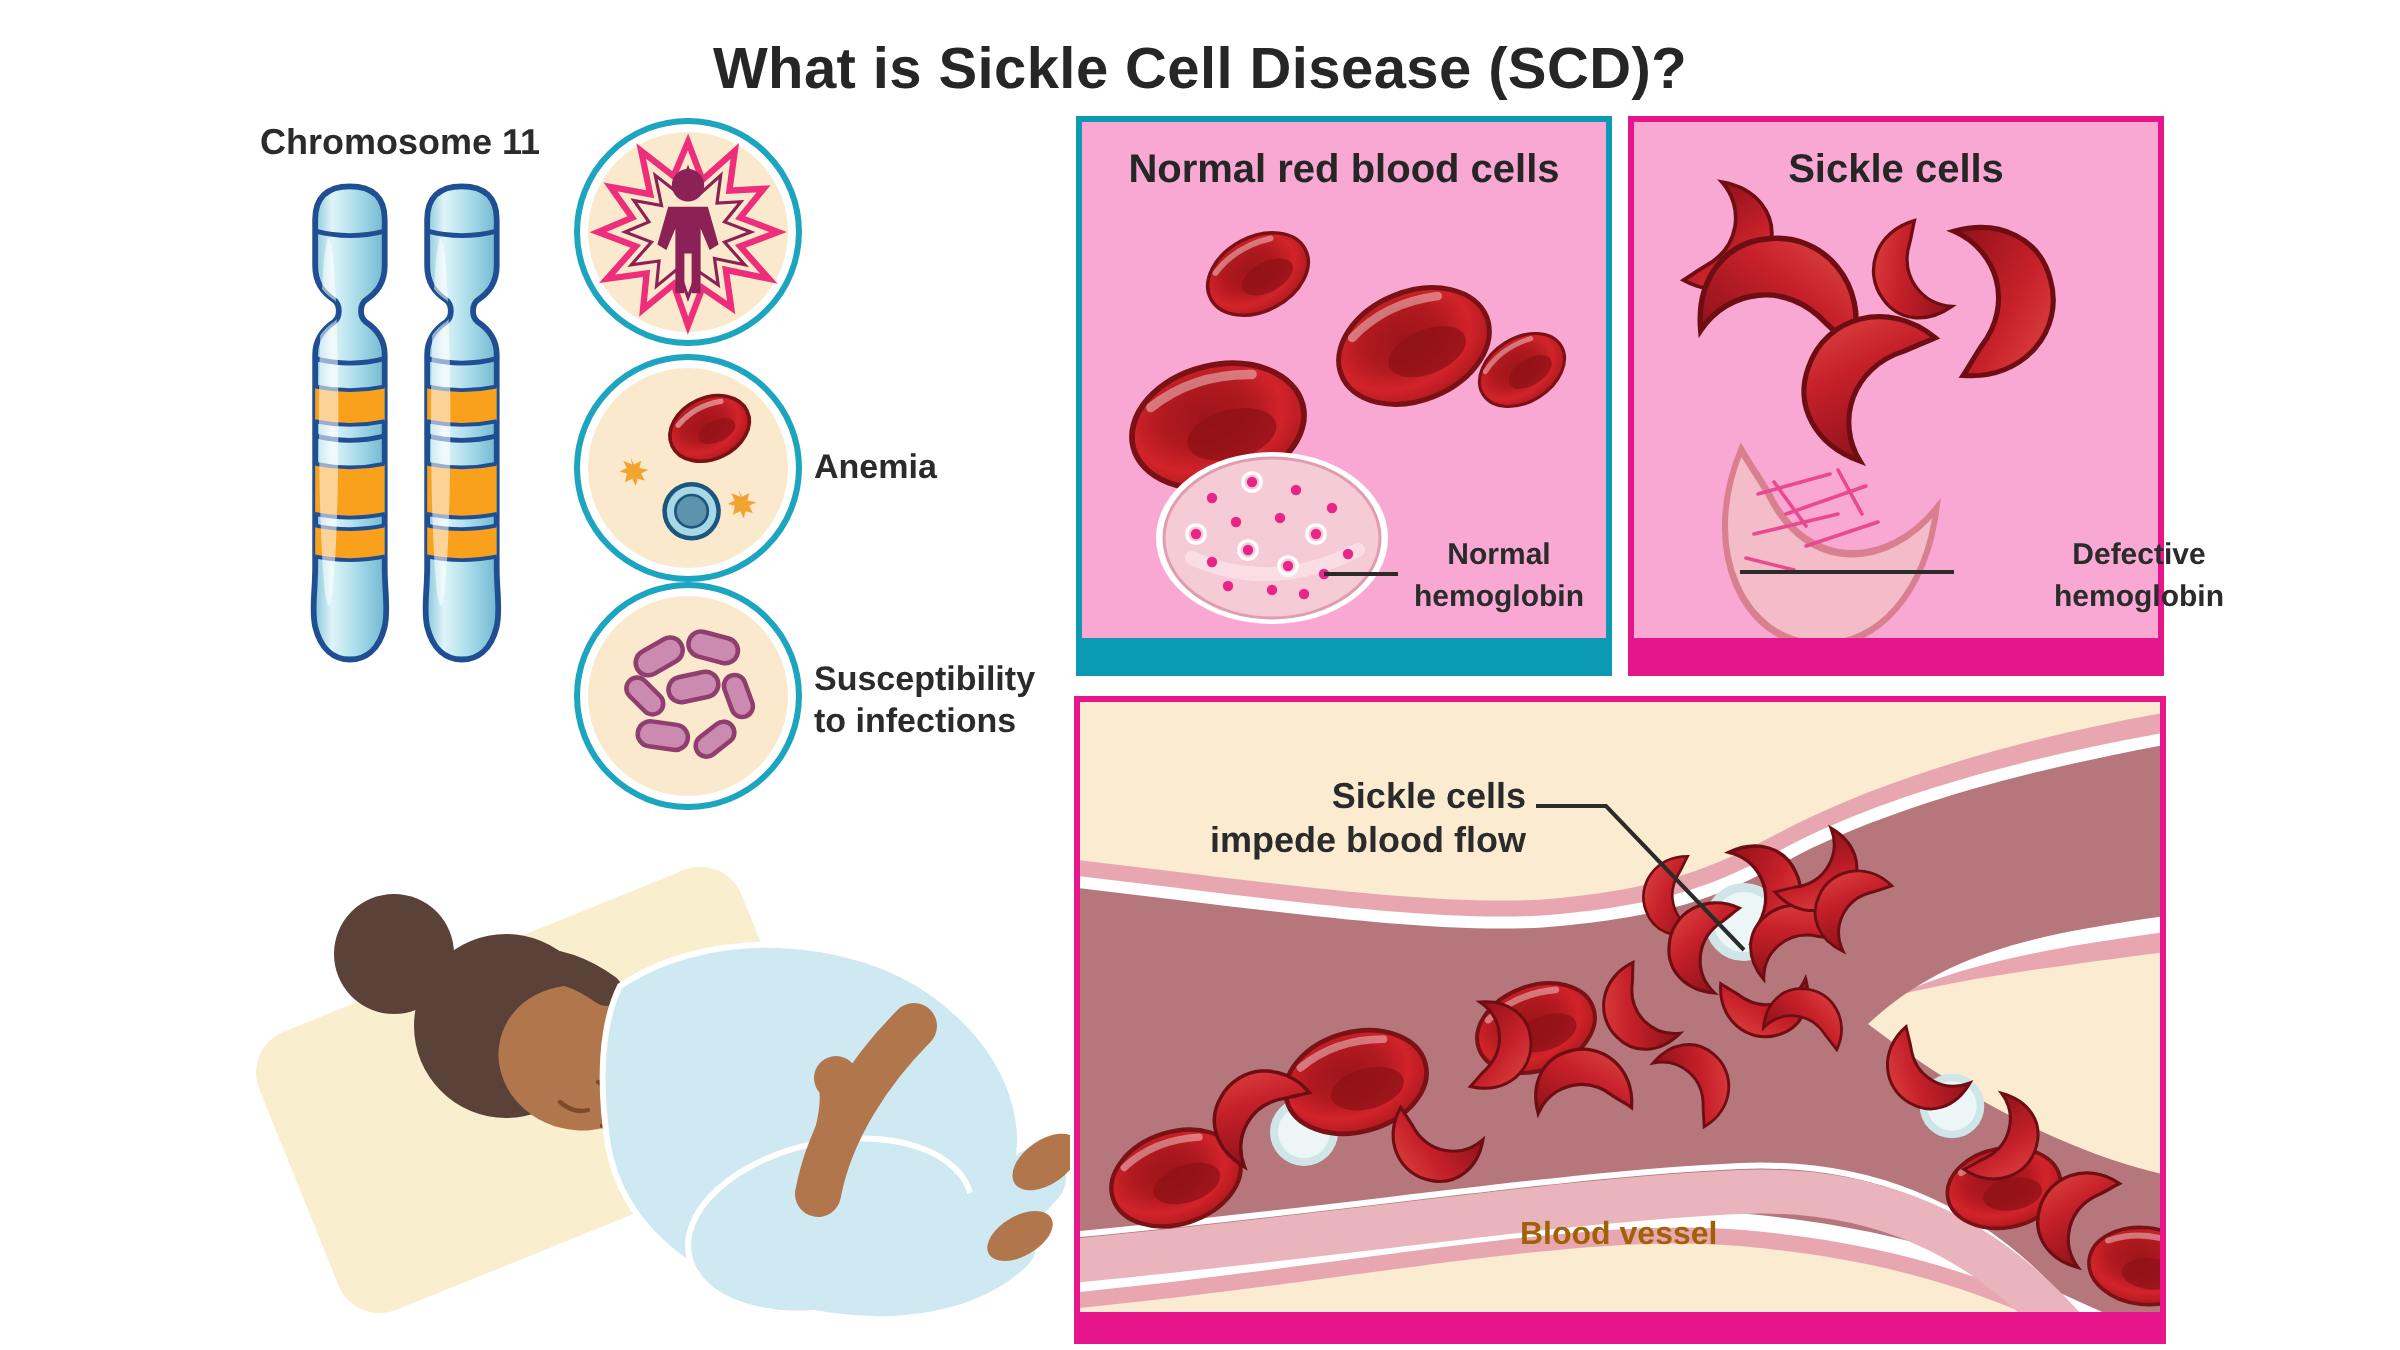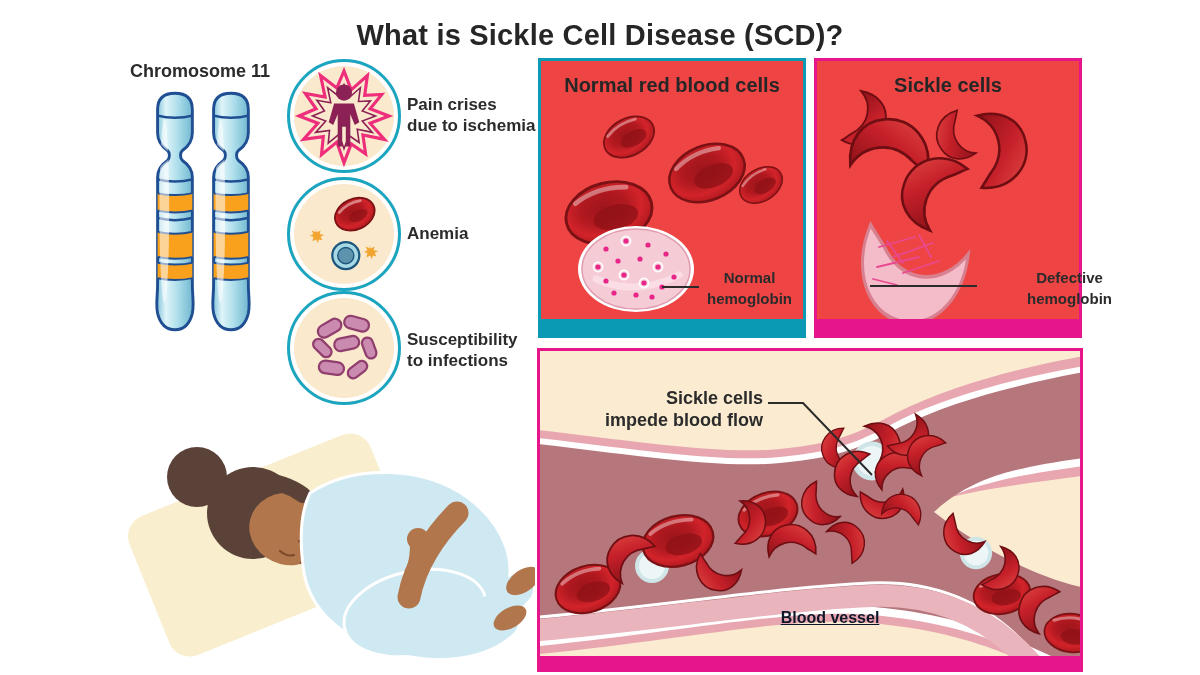--- a/index.html
+++ b/index.html
@@ -17,34 +17,34 @@
     font-size:18px; font-weight:bold; }
   .gene-caption { left:88px; top:330px; width:224px; text-align:center;
     font-size:17px; font-weight:bold; line-height:19px; }
 
   .comp-circle { width:108px; height:108px; border-radius:50%;
     border:3.5px solid #1ba5c0; background:#fbe9cd;
     box-shadow: inset 0 0 0 4px #ffffff; }
   .comp-circle svg { position:absolute; left:0; top:0; }
   .comp-label { font-size:17px; font-weight:bold; line-height:21px; }
 
-  .panel { position:absolute; box-sizing:border-box; background:#ef4444; }
+  .panel { position:absolute; box-sizing:border-box; background:#f9a8d4; }
   .panel.teal { border:3px solid #0b9ab3; }
   .panel.magenta { border:3px solid #e6158b;padding-left:28px; }
   .panel-bar { position:absolute; left:0; right:0; bottom:0; }
   .panel-bar.teal { background:#0b9ab3; height:16px; }
   .panel-bar.magenta { background:#e6158b; height:16px; }
   .panel-bar.thin { height:13px; }
   .panel-title { position:absolute; left:0; top:13px; width:100%; text-align:center;
     font-size:20px; font-weight:bold; color:#262626; }
   .callout { position:absolute; font-size:15px; font-weight:bold; line-height:21px;text-align:center; }
   .vessel-callout { position:absolute; left:48px; top:36px; width:175px;
     text-align:right; font-size:18px; font-weight:bold; line-height:22px; }
   .vessel-label { position:absolute; left:220px; top:258px; width:140px;
-    text-align:center; font-size:16px; font-weight:bold; color:#0f172a;text-decoration:underline; }
+    font-size:16px; font-weight:bold; color:#a16207; }
   .art { position:absolute; left:0; top:0; }
 </style>
 </head>
 <body>
 
 <div class="stage">
 
   <svg width="0" height="0" style="position:absolute" aria-hidden="true">
     <defs>
       <radialGradient id="rbcGrad" cx="45%" cy="40%" r="65%">
@@ -104,22 +104,20 @@
   </svg>
 
   <div class="abs comp-circle" style="left:287px; top:59px;">
     <svg width="108" height="108" viewBox="-60 -60 120 120">
       <polygon fill="none" stroke="#ee2e7b" stroke-width="3.5" points="50,0 29,8 45,26 21,21 24,42 8,31 0,52 -8,29 -25,43 -23,23 -45,26 -29,8 -50,0 -31,-8 -43,-25 -21,-21 -26,-45 -8,-31 0,-50 8,-29 26,-45 23,-23 42,-24 29,-8"></polygon>
       <polygon fill="none" stroke="#8c2155" stroke-width="2.5" transform="scale(0.7)" points="50,0 29,8 45,26 21,21 24,42 8,31 0,52 -8,29 -25,43 -23,23 -45,26 -29,8 -50,0 -31,-8 -43,-25 -21,-21 -26,-45 -8,-31 0,-50 8,-29 26,-45 23,-23 42,-24 29,-8"></polygon>
       <circle cx="0" cy="-26" r="9" fill="#8c2155"></circle>
       <path fill="#8c2155" d="M-11,-14 L11,-14 L17,7 L12,10 L7,-2 L7,34 L2,34 L2,12 L-2,12 L-2,34 L-7,34 L-7,-2 L-12,10 L-17,7 Z"></path>
     </svg>
   </div>
-  <div class="abs comp-label multiline" style="left:407px; top:94px;">Pain crises
-due to ischemia</div>
 
   <div class="abs comp-circle" style="left:287px; top:177px;">
     <svg width="108" height="108" viewBox="0 0 120 120">
       <g transform="translate(72,38) rotate(-25)">
         <ellipse rx="23" ry="17" fill="url(#rbcGrad)" stroke="#7a1114" stroke-width="2"></ellipse>
         <ellipse cx="3" cy="3" rx="11" ry="6" fill="#8e1217" opacity="0.7"></ellipse>
         <path d="M-15,-9 Q-2,-15 12,-11" fill="none" stroke="#ffffff" stroke-width="3" stroke-linecap="round" opacity="0.45"></path>
       </g>
       <circle cx="62" cy="84" r="15" fill="#a6d8e6" stroke="#1c567c" stroke-width="2.5"></circle>
       <circle cx="62" cy="84" r="9" fill="#5e93ad" stroke="#1c567c" stroke-width="1.5"></circle>

